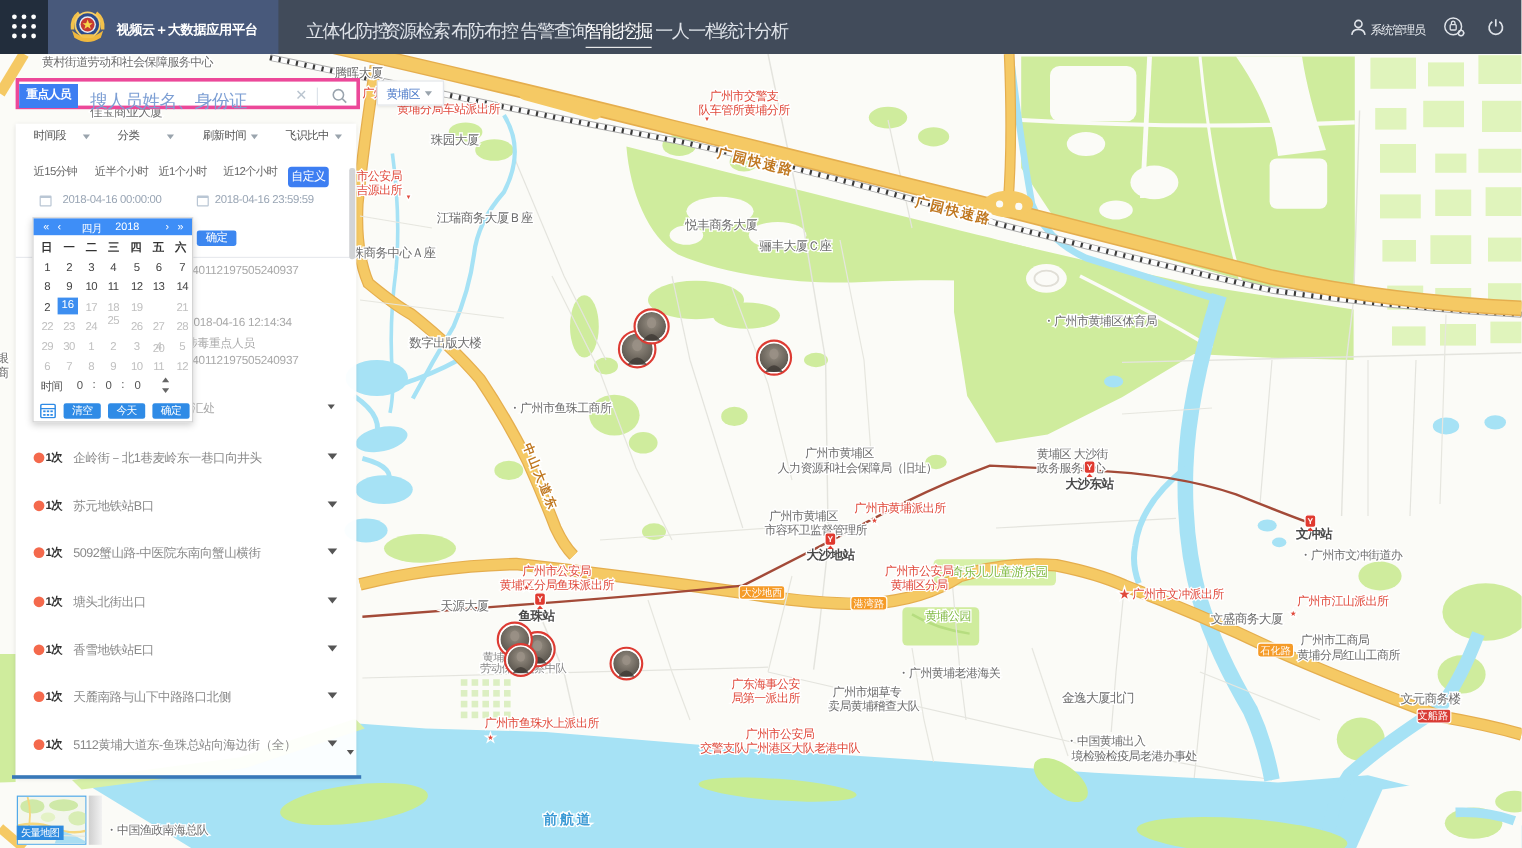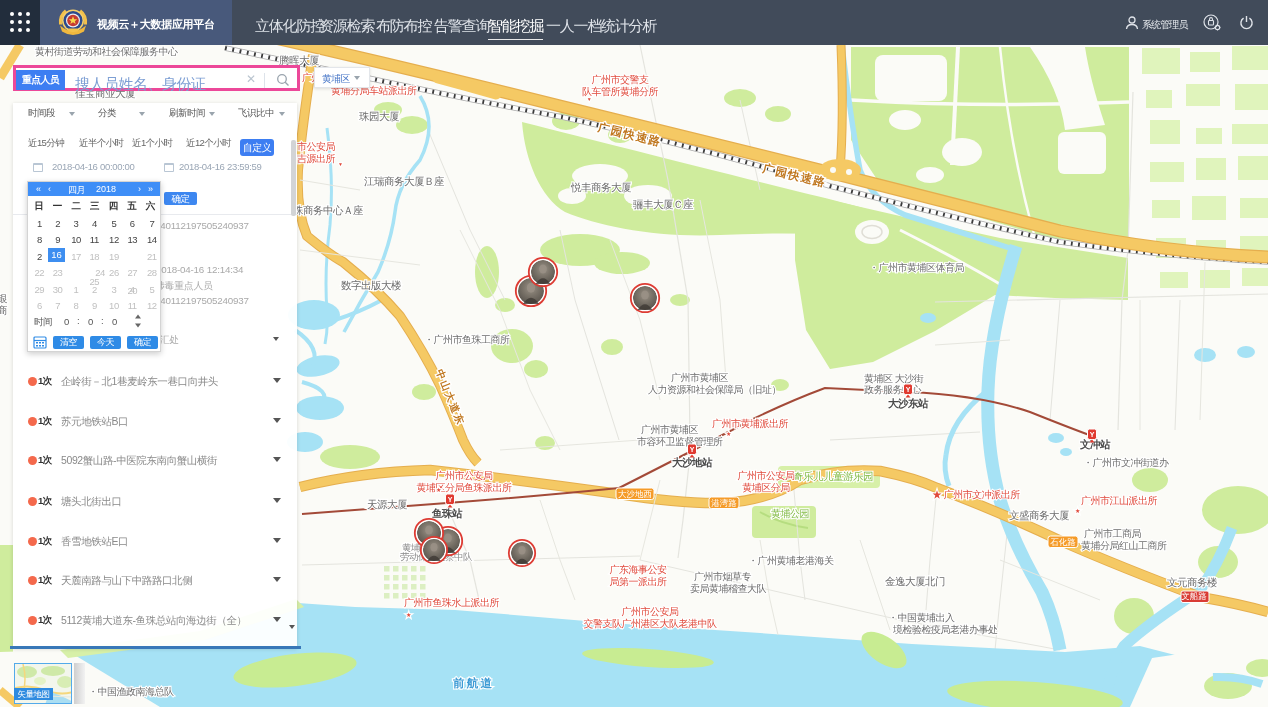--- a/index.html
+++ b/index.html
@@ -567,22 +567,22 @@
   <div class="cnum" style="left:96.2px;top:52px;">13</div>
   <div class="cnum" style="left:115.8px;top:52px;">14</div>
   <div class="cnum" style="left:3.3px;top:69px;">2</div>
   <div class="cnum off" style="left:40.0px;top:69px;">17</div>
   <div class="cnum off" style="left:58.3px;top:69px;">18</div>
   <div class="cnum off" style="left:77.9px;top:69px;">19</div>
   <div class="cnum off" style="left:96.2px;top:69px;margin-top:34px;">20</div>
   <div class="cnum off" style="left:115.8px;top:69px;">21</div>
   <div class="cnum off" style="left:3.3px;top:85px;">22</div>
   <div class="cnum off" style="left:21.6px;top:85px;">23</div>
-  <div class="cnum off" style="left:40.0px;top:85px;margin-left:24px;">24</div>
-  <div class="cnum off" style="left:58.3px;top:94px;">25</div>
+  <div class="cnum off" style="left:40.0px;top:85px;">24</div>
+  <div class="cnum off" style="left:58.3px;top:80px;">25</div>
   <div class="cnum off" style="left:77.9px;top:85px;">26</div>
   <div class="cnum off" style="left:96.2px;top:85px;">27</div>
   <div class="cnum off" style="left:115.8px;top:85px;">28</div>
   <div class="cnum off" style="left:3.3px;top:102px;">29</div>
   <div class="cnum off" style="left:21.6px;top:102px;">30</div>
   <div class="cnum off" style="left:40.0px;top:102px;">1</div>
   <div class="cnum off" style="left:58.3px;top:102px;">2</div>
   <div class="cnum off" style="left:77.9px;top:102px;">3</div>
   <div class="cnum off" style="left:96.2px;top:102px;">4</div>
   <div class="cnum off" style="left:115.8px;top:102px;">5</div>

